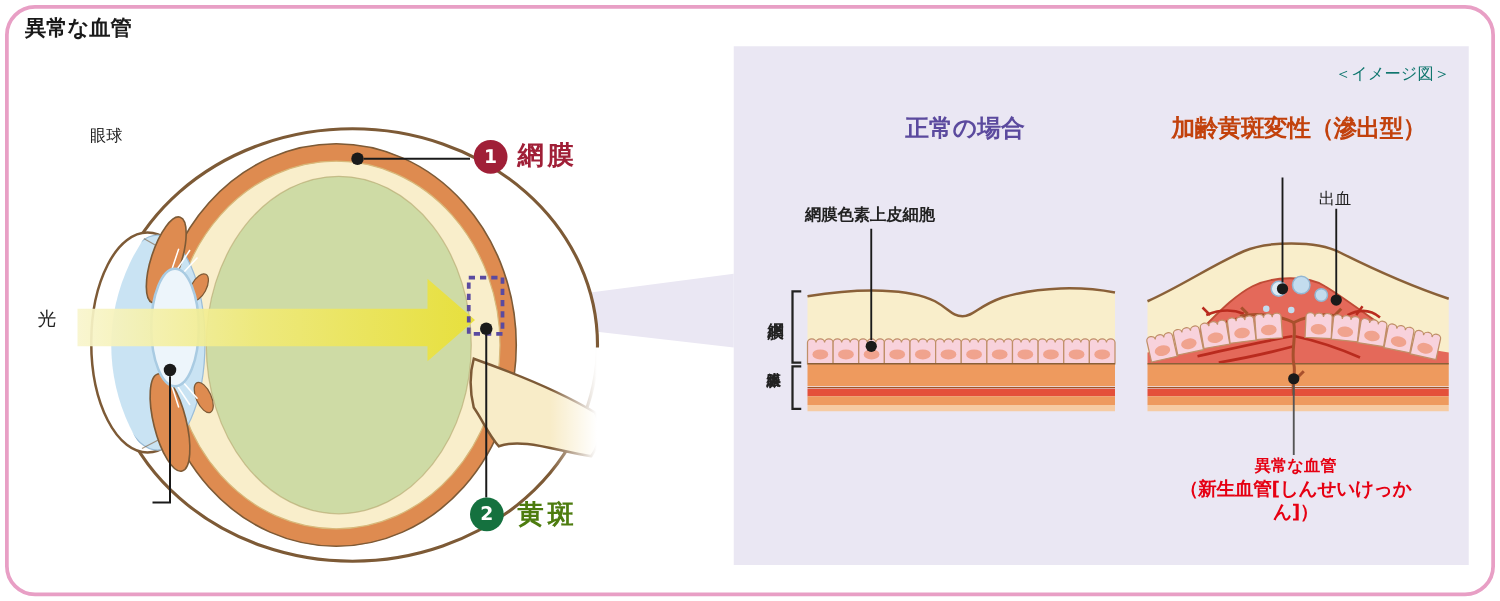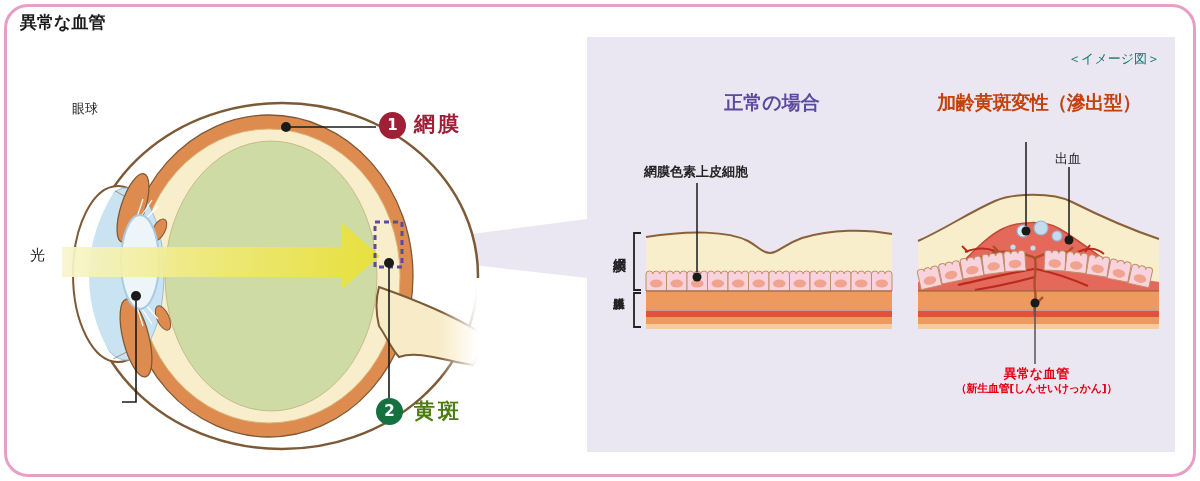--- a/index.html
+++ b/index.html
@@ -24,21 +24,21 @@
   .t-h2{left:916px;top:90px;width:246px;text-align:center;font-size:19px;font-weight:bold;color:#c2410c;letter-spacing:-0.5px;}
   .t-rpe{left:644px;top:163px;font-size:13px;font-weight:700;}
   .vtext{position:absolute;z-index:3;writing-mode:vertical-rl;text-orientation:upright;
          font-weight:600;color:#222;letter-spacing:1px;}
   .t-br-retina{left:610px;top:248px;font-size:13px;}
   .t-br-choroid{left:611px;top:289px;font-size:11.5px;letter-spacing:0;}
   .t-leaked{left:956px;top:125px;width:141px;text-align:center;font-size:13px;font-weight:500;}
   .t-bleed{left:1055px;top:150px;font-size:13px;font-weight:500;}
   .t-abn{left:936px;top:366px;width:201px;text-align:center;color:#e60012;font-weight:bold;line-height:1.2;}
   .t-abn .l1{font-size:13px;}
-  .t-abn .l2{font-size:11px;letter-spacing:-0.3px;}
+  .t-abn .l2{font-size:15px;letter-spacing:-0.3px;}
 </style>
 </head>
 <body>
 
 <div class="stage">
   <div class="frame"></div>
   <div class="panel"></div>
 
   <svg class="gfx" width="1200" height="481" viewBox="0 0 1200 481">
     <defs>

